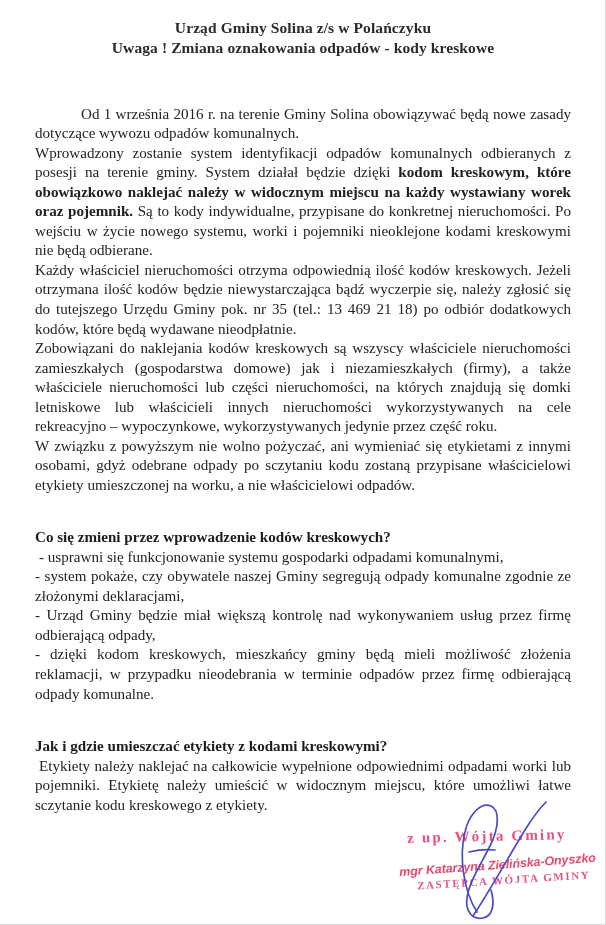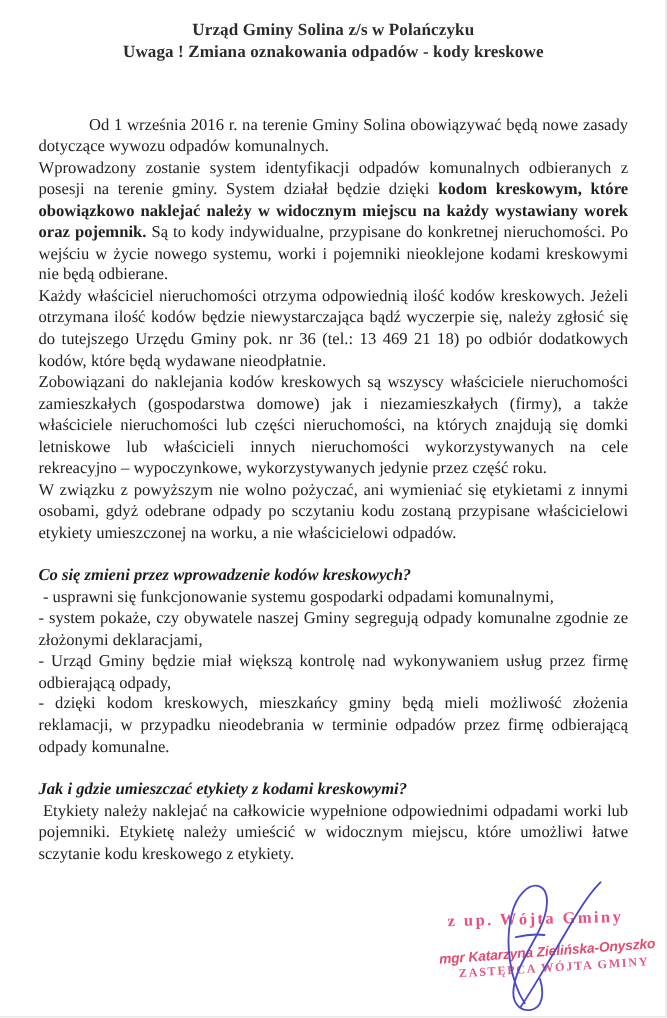--- a/index.html
+++ b/index.html
@@ -60,22 +60,21 @@
     font-weight: bold;
   }
   .heading {
     font-weight: bold;
     font-size: 15.1px;
     color: #1d1d1d;
     margin: 0;
     text-align: left;
   }
   .gap-before {
-    margin-top: 19px;
-    font-style: italic;
+    margin-top: 33px;
   }
   .list-line {
     margin: 0;
     text-align: justify;
     text-indent: 4px;
   }
   .list-line.no-indent {
     text-indent: 0;
   }
   
@@ -143,21 +142,21 @@
       <div class="title-line-1">Urząd Gminy Solina z/s w Polańczyku</div>
       <div class="title-line-2">Uwaga ! Zmiana oznakowania odpadów - kody kreskowe</div>
     </div>
 
     <div class="body-text">
 
       <p class="para first-indent">Od 1 września 2016 r. na terenie Gminy Solina obowiązywać będą nowe zasady dotyczące wywozu odpadów komunalnych.</p>
 
       <p class="para"><span>Wprowadzony zostanie system identyfikacji odpadów komunalnych odbieranych z posesji na terenie gminy. System działał będzie dzięki </span><b>kodom kreskowym, które obowiązkowo naklejać należy w widocznym miejscu na każdy wystawiany worek oraz pojemnik.</b><span> Są to kody indywidualne, przypisane do konkretnej nieruchomości. Po wejściu w życie nowego systemu, worki i pojemniki nieoklejone kodami kreskowymi nie będą odbierane.</span></p>
 
-      <p class="para">Każdy właściciel nieruchomości otrzyma odpowiednią ilość kodów kreskowych. Jeżeli otrzymana ilość kodów będzie niewystarczająca bądź wyczerpie się, należy zgłosić się do tutejszego Urzędu Gminy pok. nr 36 (tel.: 13 469 21 18) po odbiór dodatkowych kodów, które będą wydawane nieodpłatnie.</p>
+      <p class="para">Każdy właściciel nieruchomości otrzyma odpowiednią ilość kodów kreskowych. Jeżeli otrzymana ilość kodów będzie niewystarczająca bądź wyczerpie się, należy zgłosić się do tutejszego Urzędu Gminy pok. nr 35 (tel.: 13 469 21 18) po odbiór dodatkowych kodów, które będą wydawane nieodpłatnie.</p>
 
       <p class="para">Zobowiązani do naklejania kodów kreskowych są wszyscy właściciele nieruchomości zamieszkałych (gospodarstwa domowe) jak i niezamieszkałych (firmy), a także właściciele nieruchomości lub części nieruchomości, na których znajdują się domki letniskowe lub właścicieli innych nieruchomości wykorzystywanych na cele rekreacyjno – wypoczynkowe, wykorzystywanych jedynie przez część roku.</p>
 
       <p class="para">W związku z powyższym nie wolno pożyczać, ani wymieniać się etykietami z innymi osobami, gdyż odebrane odpady po sczytaniu kodu zostaną przypisane właścicielowi etykiety umieszczonej na worku, a nie właścicielowi odpadów.</p>
 
       <p class="heading gap-before">Co się zmieni przez wprowadzenie kodów kreskowych?</p>
 
       <p class="list-line">- usprawni się funkcjonowanie systemu gospodarki odpadami komunalnymi,</p>
       <p class="list-line no-indent">- system pokaże, czy obywatele naszej Gminy segregują odpady komunalne zgodnie ze złożonymi deklaracjami,</p>
       <p class="list-line no-indent">- Urząd Gminy będzie miał większą kontrolę nad wykonywaniem usług przez firmę odbierającą odpady,</p>

